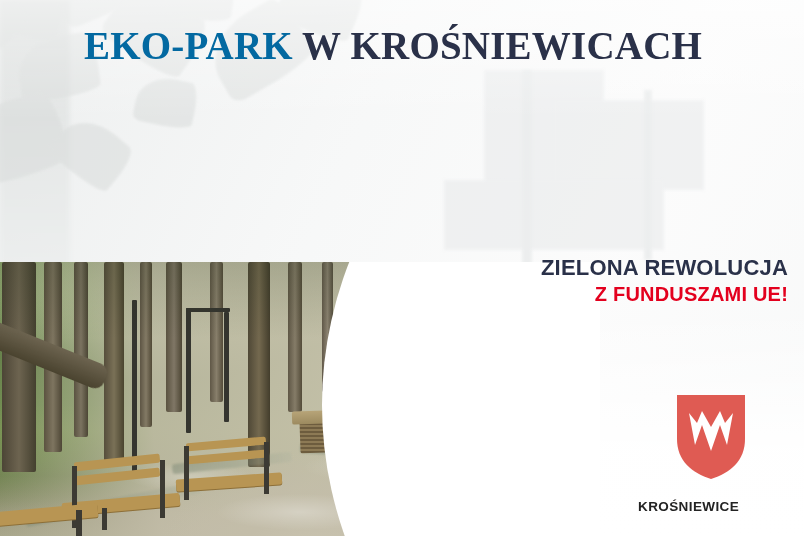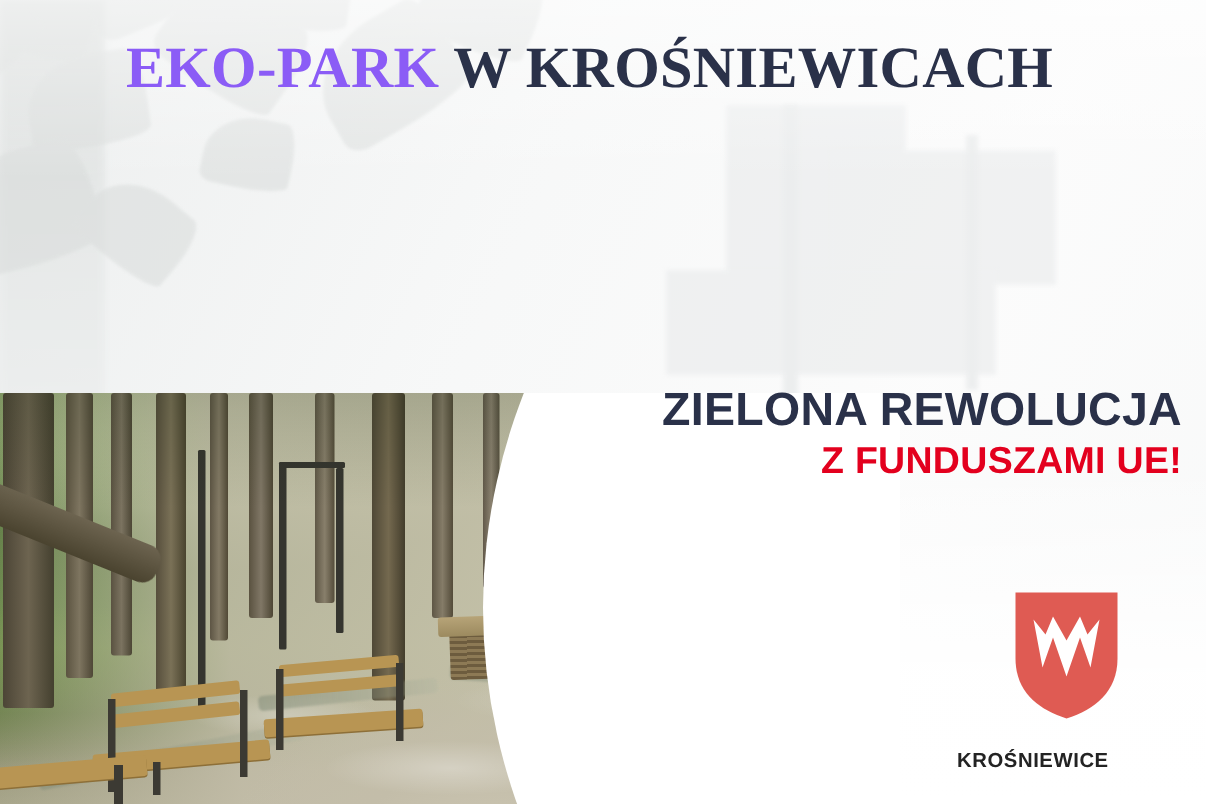--- a/index.html
+++ b/index.html
@@ -55,21 +55,21 @@
     position:absolute;left:0;right:0;top:26px;
     text-align:center;
     font-family:"Liberation Serif", serif;
     font-weight:bold;
     font-size:39px;
     letter-spacing:.2px;
     line-height:1;
     white-space:nowrap;
     padding-right:18px;
   }
-  .headline .hl-red{color:#8b5cf6;margin-top:48px;}
+  .headline .hl-red{color:#0369a1;margin-top:48px;}
   .headline .hl-dark{color:#2A3149;}
 
   
   .photo{
     position:absolute;left:0;top:262px;width:600px;height:274px;
     overflow:hidden;
   }
   .photo-inner{
     position:absolute;inset:0;
     
@@ -122,22 +122,22 @@
 
   
   .subtitle{
     position:absolute;right:16px;top:255px;
     text-align:right;
     font-family:"Liberation Sans", sans-serif;
     font-weight:bold;
     line-height:1.16;
     white-space:nowrap;
   }
-  .sub-1{font-size:31px;color:#2A3149;letter-spacing:.2px;}
-  .sub-2{font-size:25px;color:#E3001E;letter-spacing:.2px;margin-top:2px;}
+  .sub-1{font-size:22px;color:#2A3149;letter-spacing:.2px;}
+  .sub-2{font-size:20px;color:#E3001E;letter-spacing:.2px;margin-top:2px;}
 
   
   .logo{
     position:absolute;right:18px;bottom:22px;
     width:150px;
     text-align:center;
   }
   .logo-shield{margin:0 auto;display:block;}
   .logo-name{
     font-family:"Liberation Sans", sans-serif;

